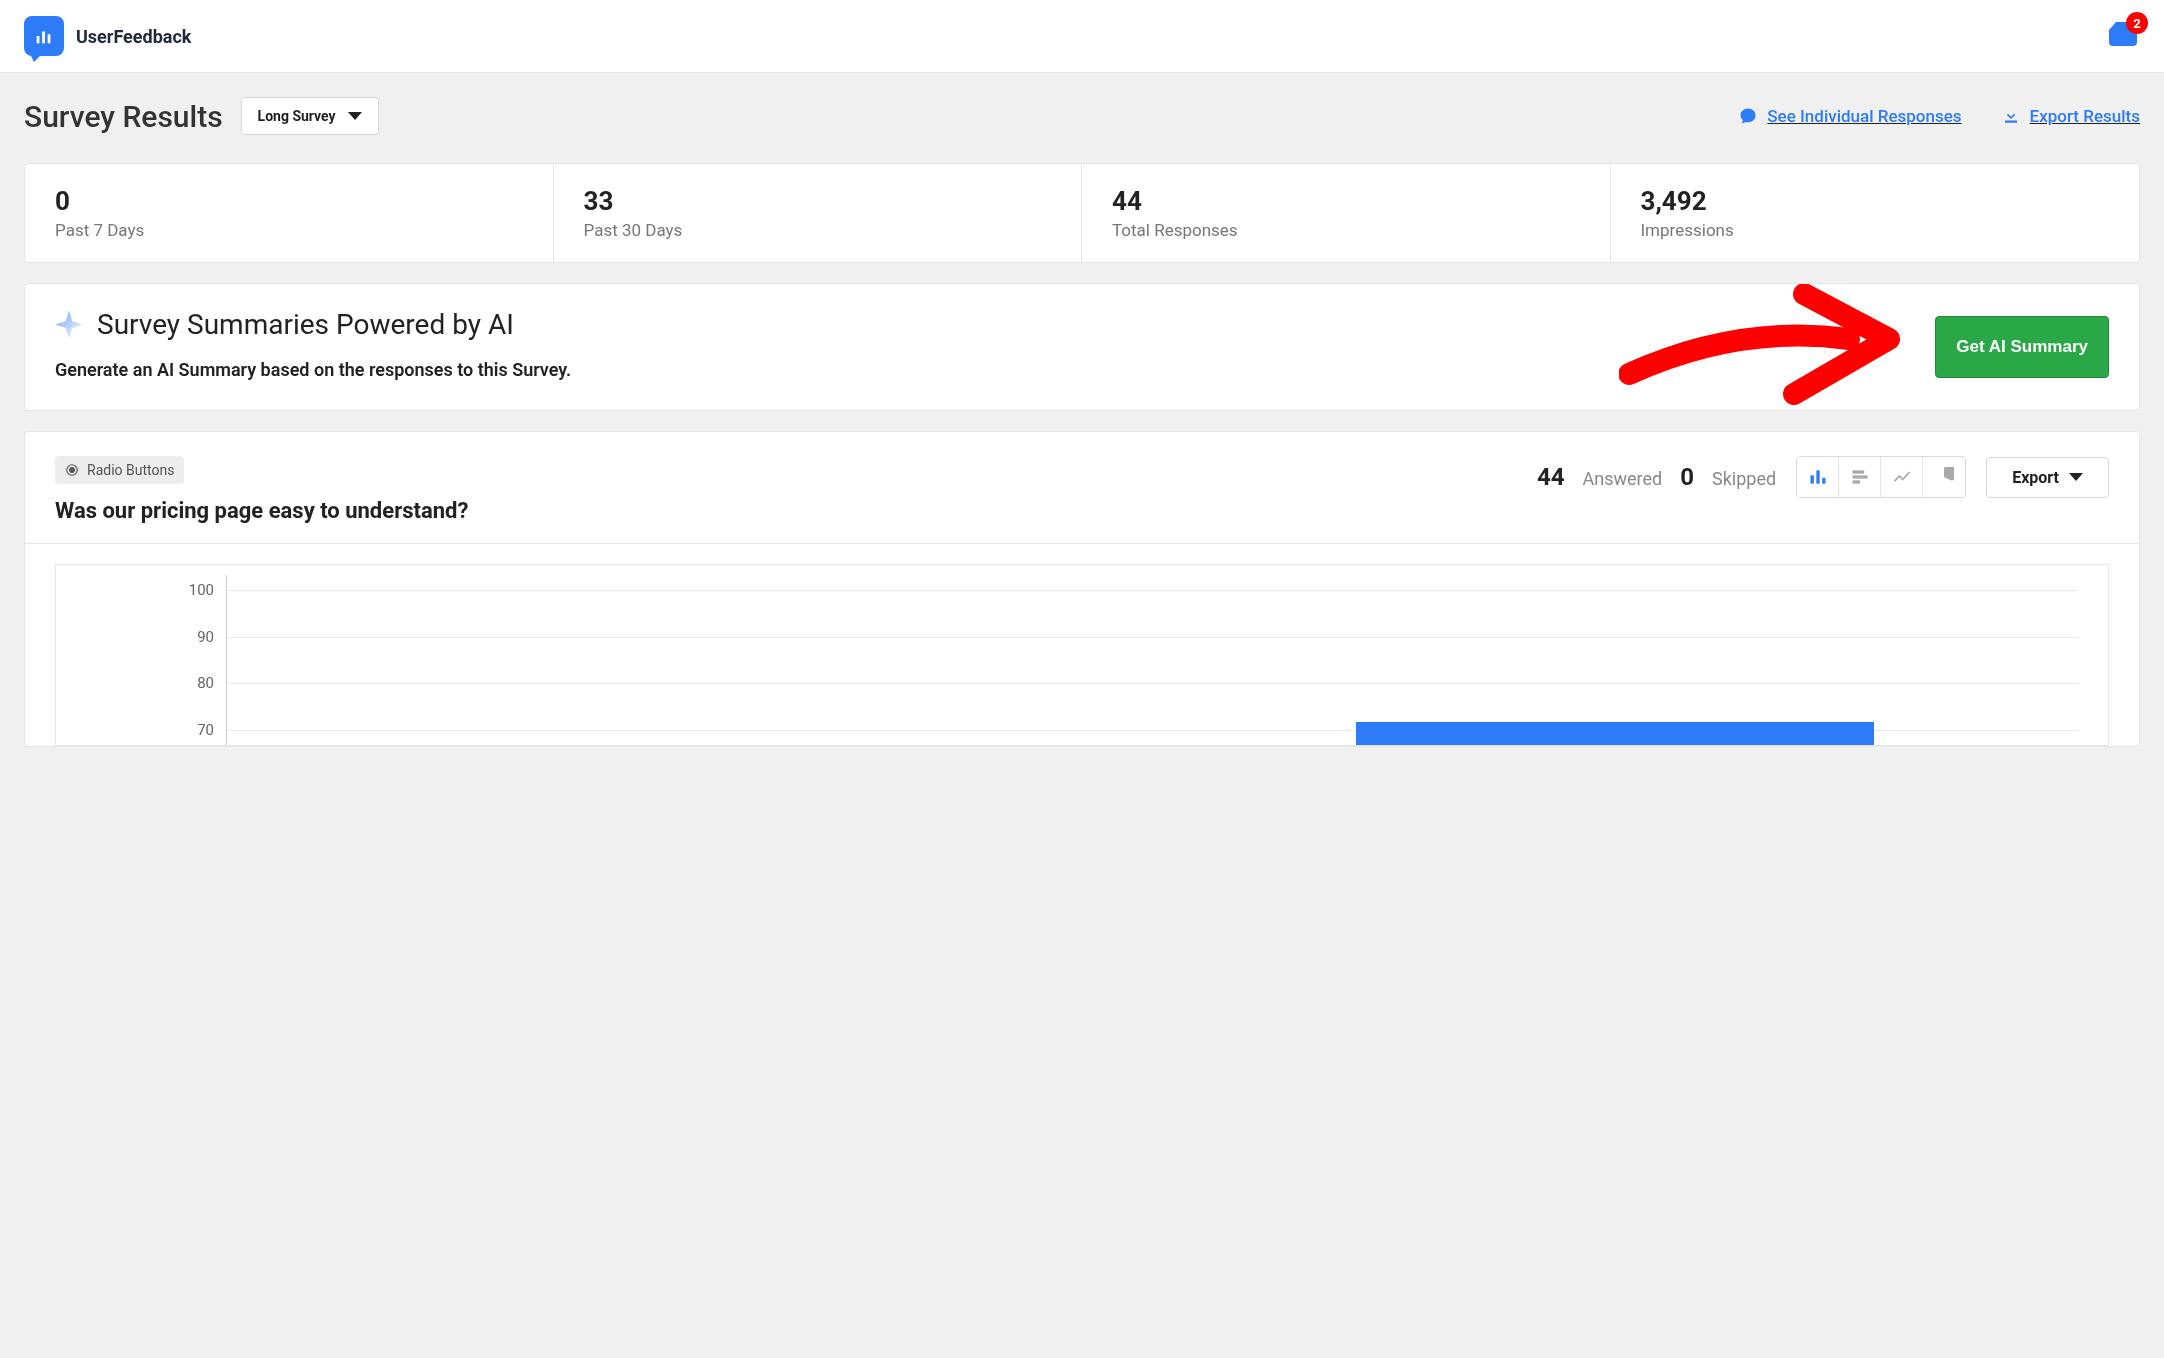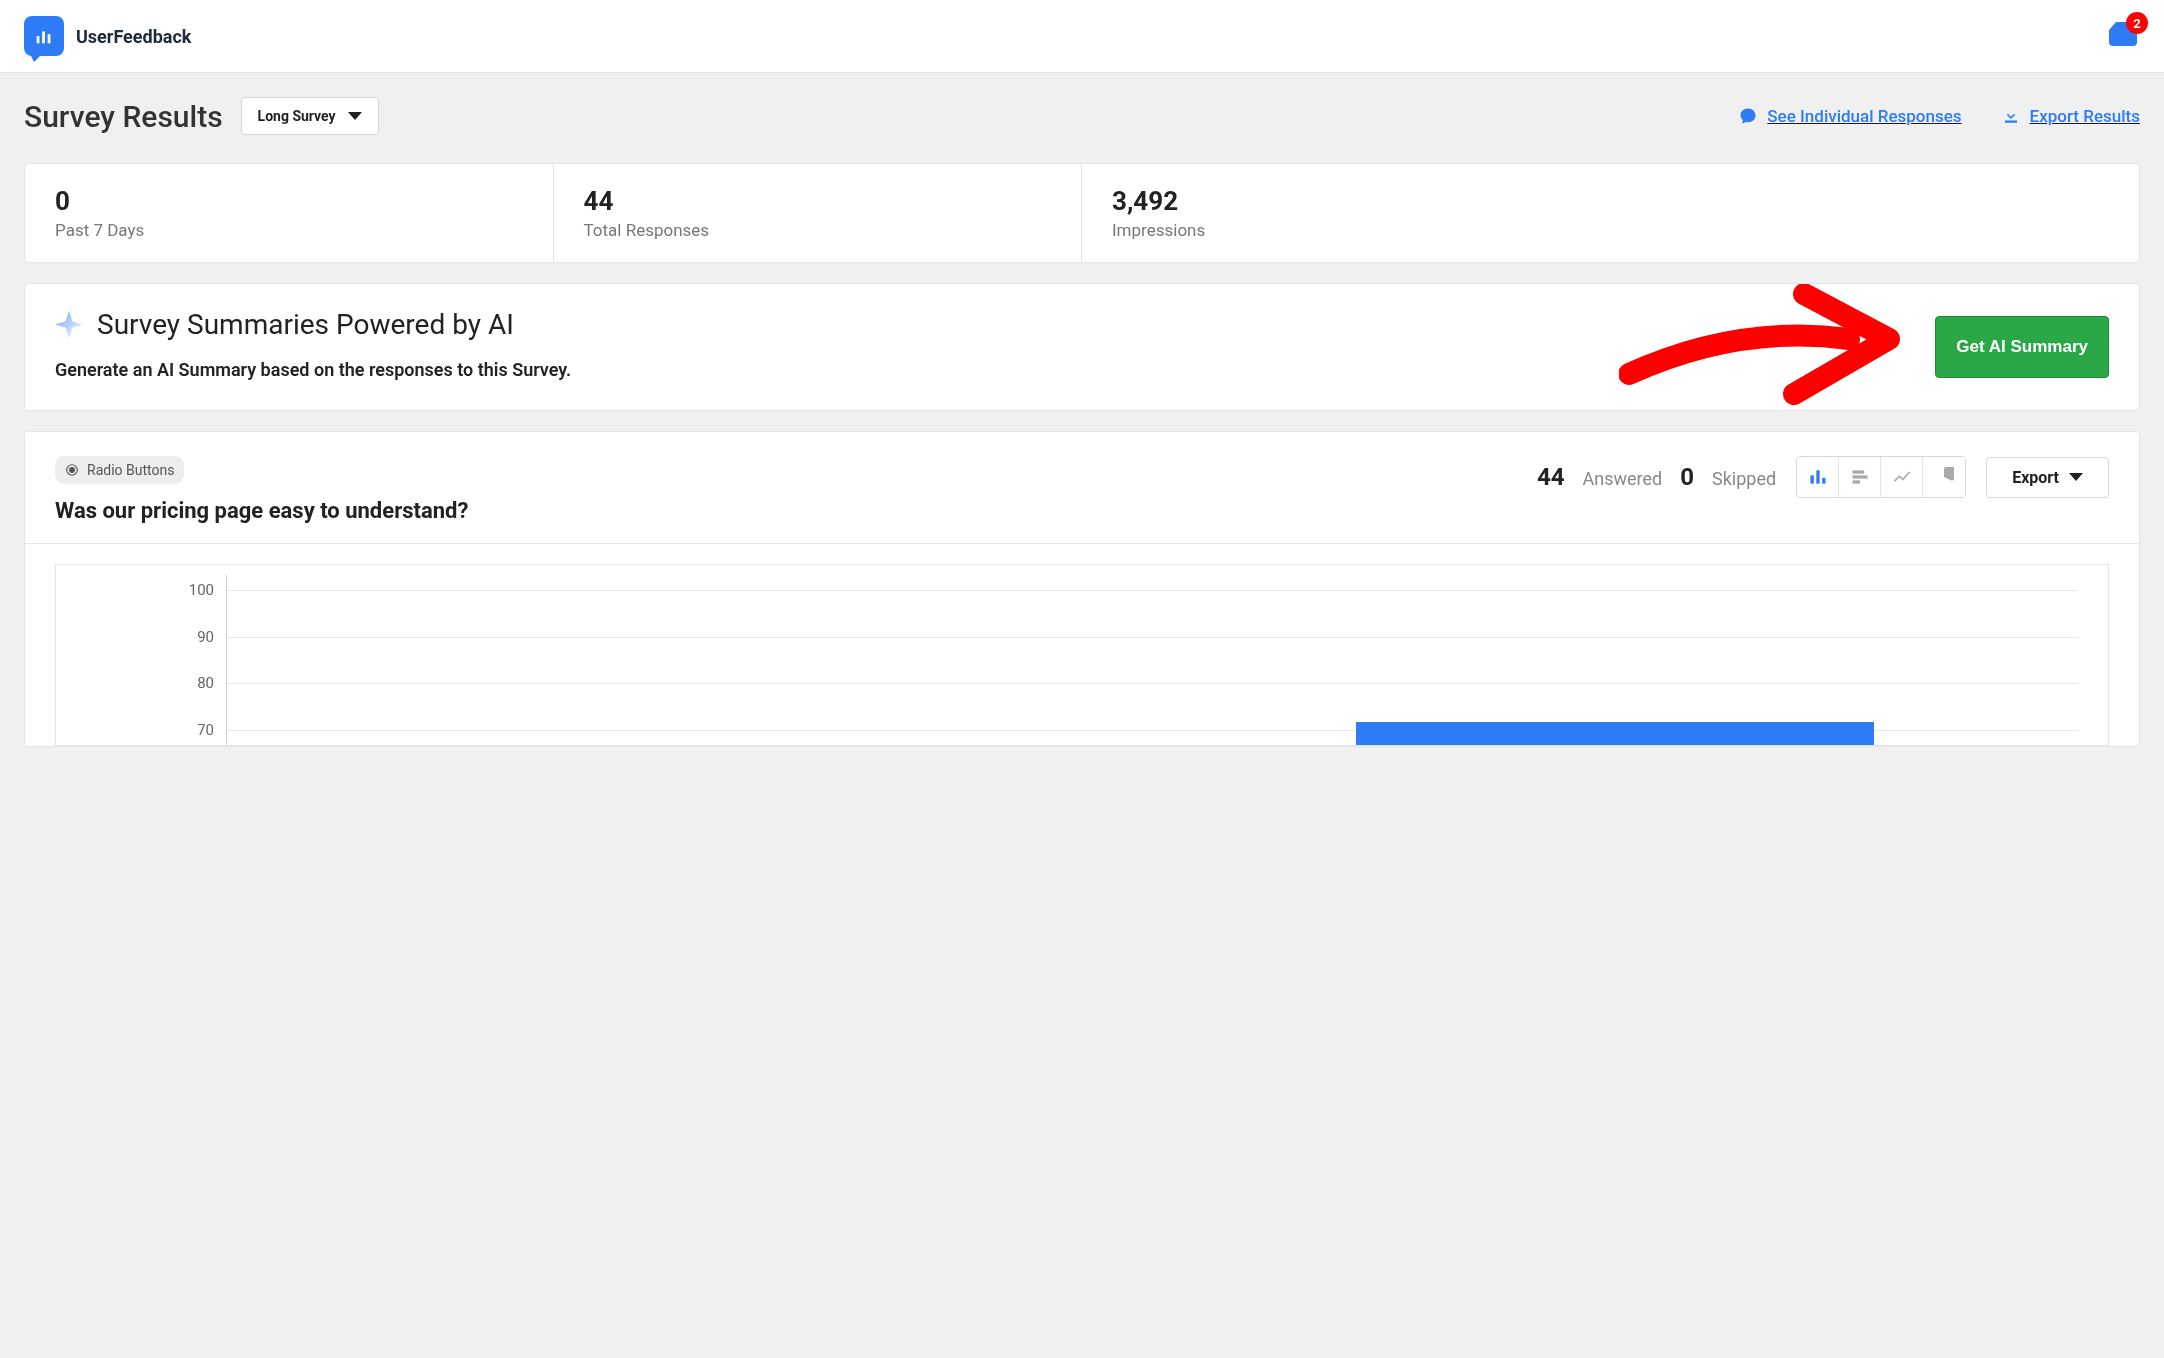--- a/index.html
+++ b/index.html
@@ -155,21 +155,21 @@
     padding: 24px 30px 0;
   }
   .q-top { display: flex; align-items: flex-start; justify-content: space-between; gap: 20px; margin-bottom: 20px; }
   .q-left {}
   .q-type-pill {
     display: inline-flex; align-items: center; gap: 8px;
     background: #ededed;
     color: #555;
     font-size: 14px;
     padding: 6px 10px;
-    border-radius: 9px;
+    border-radius: 4px;
     margin-bottom: 14px;
   }
   .q-title { font-size: 22px; font-weight: 700; color: #222; }
   .q-right { display: flex; align-items: center; gap: 20px; }
   .q-counts { display: flex; align-items: baseline; gap: 18px; font-size: 18px; }
   .q-counts .num { font-size: 24px; font-weight: 700; color: #222; }
   .q-counts .lbl { color: #888; }
   .chart-type-group {
     display: flex;
     border: 1px solid #d8d8d8;
@@ -289,20 +289,24 @@
           </svg>
         <span>Export Results</span>
       </a>
     </div>
   </div>
 
   <div class="stats-row">
     <div class="stat-card">
       <div class="stat-value">0</div>
       <div class="stat-label">Past 7 Days</div>
+    </div>
+    <div class="stat-card">
+      <div class="stat-value">33</div>
+      <div class="stat-label">Past 30 Days</div>
     </div>
     <div class="stat-card">
       <div class="stat-value">44</div>
       <div class="stat-label">Total Responses</div>
     </div>
     <div class="stat-card">
       <div class="stat-value">3,492</div>
       <div class="stat-label">Impressions</div>
     </div>
   </div>

